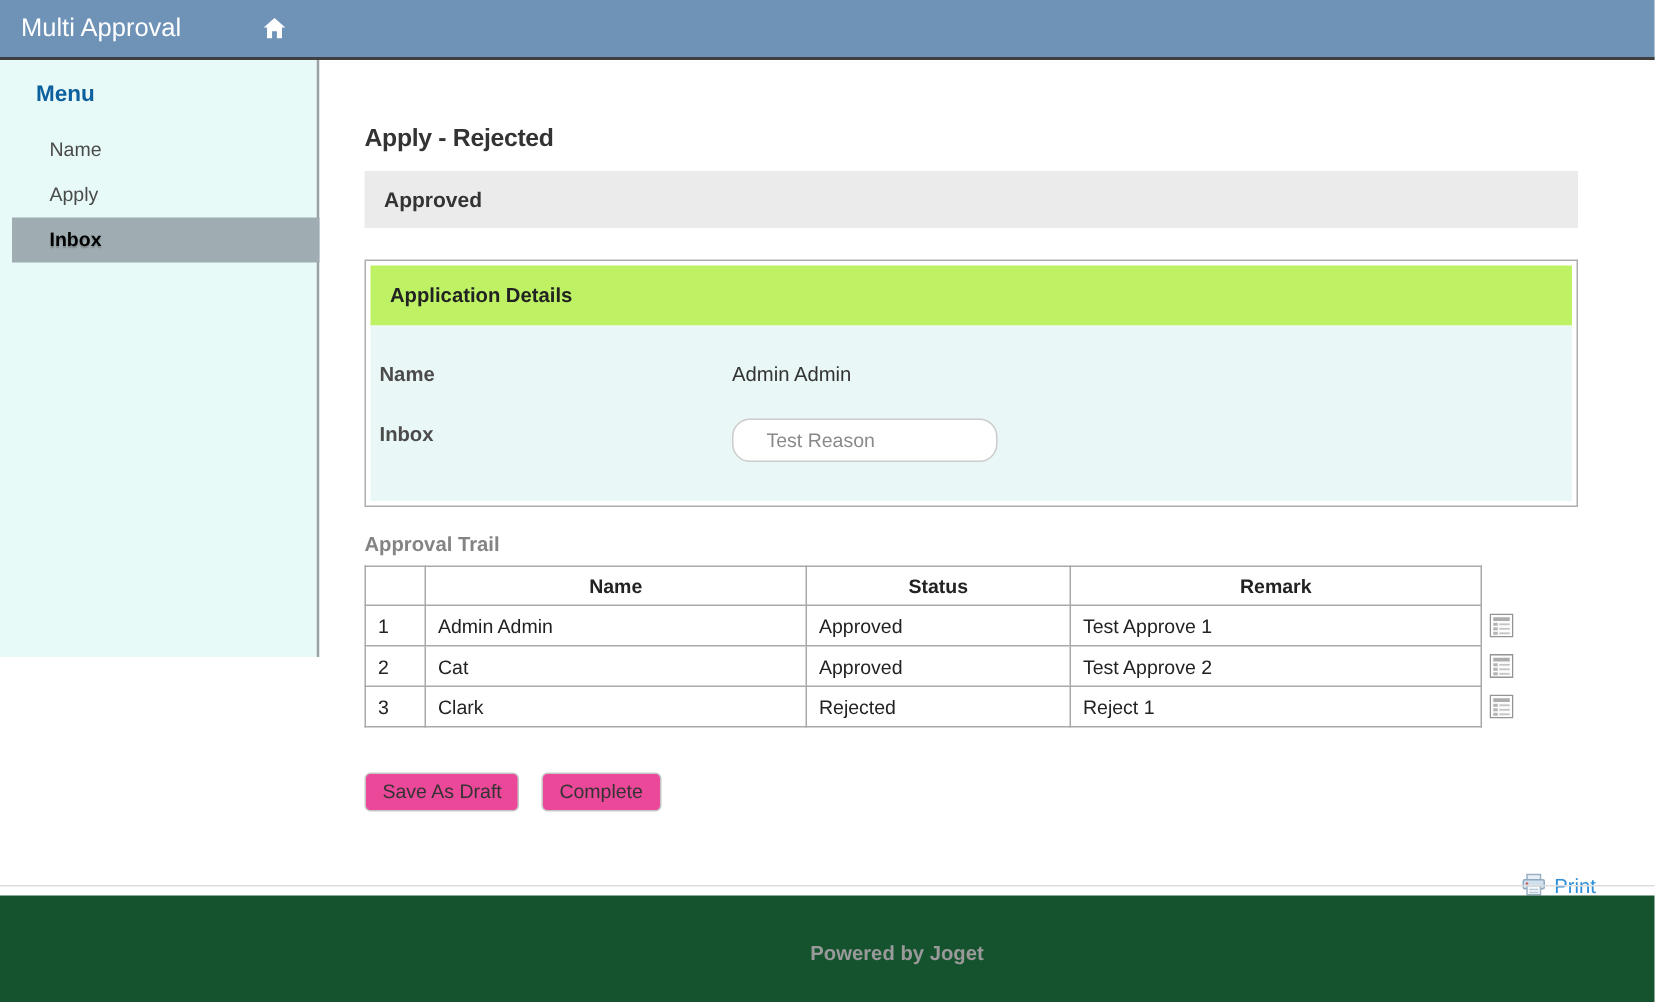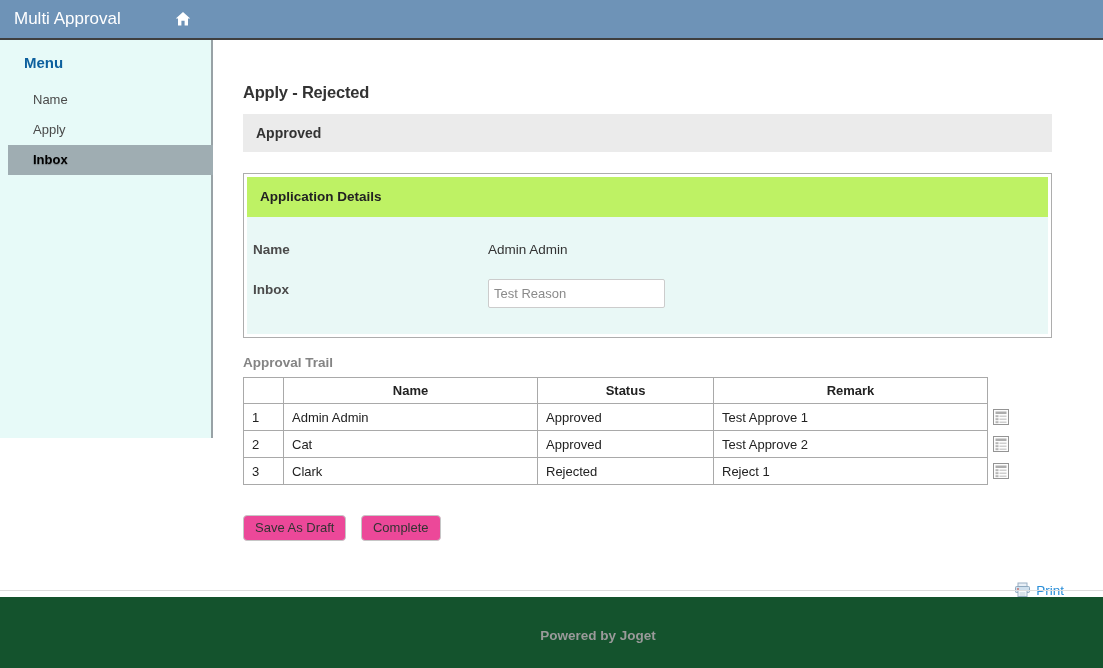--- a/index.html
+++ b/index.html
@@ -39,22 +39,22 @@
   
   .panel { margin-top:21px; border:1px solid #adadad; background:#fff; padding:3px; }
   .panel-header { height:40px; line-height:40px; background:#bef264; padding-left:13px;
                   font-size:13.5px; font-weight:bold; color:#222; }
   .panel-body { background:#e9f8f6; padding:22px 6px 26px 6px; }
   .field-row { display:flex; align-items:flex-start; }
   .field-row + .field-row { margin-top:22px; }
   .field-label { width:235px; font-size:13.5px; font-weight:bold; color:#4b4b4b;
                  padding-top:3px; }
   .field-value { font-size:13.5px; color:#333; padding-top:3px; }
-  .field-input { width:177px; height:29px; border:1px solid #ccc; border-radius:2px;
-                 padding:0 5px; font-size:13px; color:#8a8a8a; background:#fff;
+  .field-input { width:177px; height:29px; border:1px solid #ccc; border-radius:12px;
+                 padding:0 22px; font-size:13px; color:#8a8a8a; background:#fff;
                  font-family:"Liberation Sans", sans-serif; outline:none; }
 
   
   .grid-label { margin-top:17px; font-size:13.5px; font-weight:bold; color:#848484; }
   .grid-wrap { margin-top:7px; display:flex; align-items:flex-start; }
   table.grid { border-collapse:collapse; width:744px; table-layout:fixed;
                background:#fff; }
   table.grid th, table.grid td { border:1px solid #a9a9a9; font-size:13px; color:#222; }
   table.grid th { height:26px; font-weight:bold; text-align:center; }
   table.grid td { height:27px; padding-left:8px; text-align:left; }

